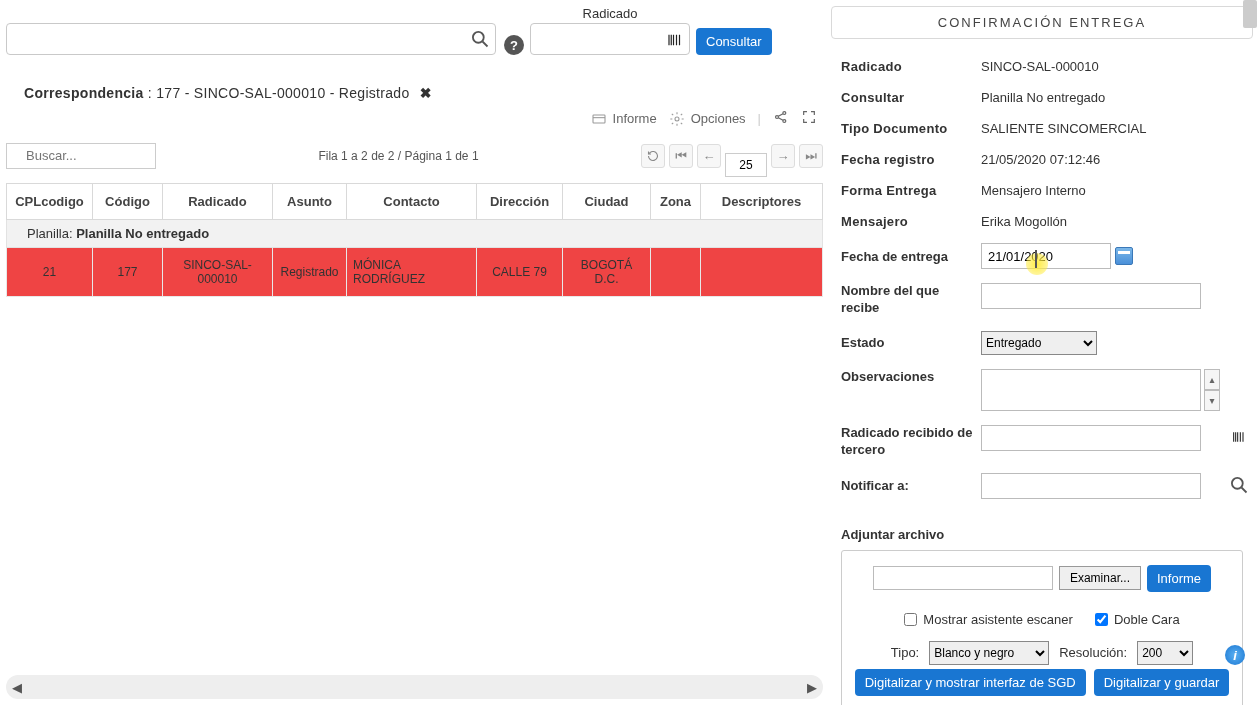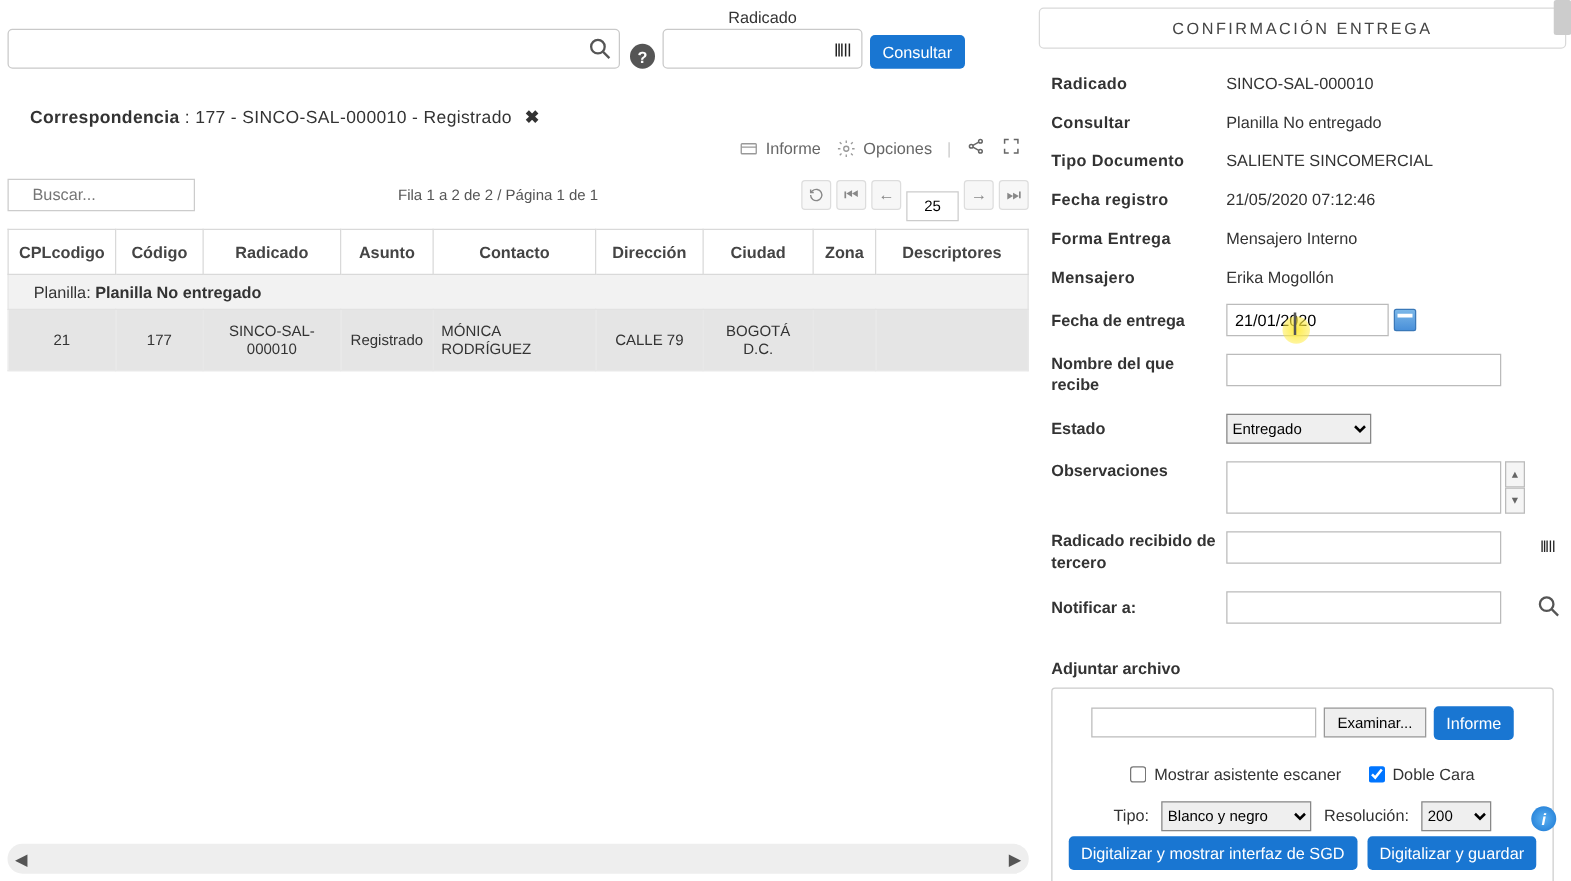--- a/index.html
+++ b/index.html
@@ -38,21 +38,21 @@
   .pageinfo { flex:1; text-align:center; color:#555; font-size:12px;}
   .pager { display:flex; align-items:center; gap:4px;}
   .pbtn{ border:1px solid #ddd; background:#f7f7f7; width:24px;height:24px; border-radius:3px; display:flex;align-items:center;justify-content:center;color:#888;cursor:pointer;}
   .pagecount{ border:1px solid #ccc; width:42px; height:24px; text-align:center; font-size:12px;margin-top:19px;}
   
   table.grid { border-collapse:collapse; width:100%; margin-top:6px;}
   table.grid th { border:1px solid #d9d9d9; background:#fff; padding:10px 6px; font-weight:700; font-size:13px; color:#444;}
   .group-row td { background:#f2f2f2; border:1px solid #e2e2e2; padding:6px 8px; font-size:13px;}
   .group-row b{font-weight:700;}
   .data-row td{ border:1px solid #e8e8e8; padding:10px 6px; font-size:12px; text-align:center; color:#333;}
-  .data-row.sel td{ background:#e5e5e5;}
+  .data-row.sel td{ background:#ef4444;}
   .hscroll { margin-top:auto; display:flex; align-items:center; height:24px; background:#eee; border-radius:12px;}
   .hscroll .arrow{width:22px;text-align:center;color:#555;}
   .hscroll .track{flex:1;height:10px;}
   
   .panel-title { border:1px solid #d9d9d9; border-radius:4px; text-align:center; padding:8px; letter-spacing:2px; font-size:13px; color:#444; margin-bottom:14px;}
   .kv { display:flex; margin:6px 0 10px 10px; font-size:13px;}
   .kv .k{ width:140px; font-weight:700; letter-spacing:0.3px;}
   .kv .v{ flex:1;}
   .frow { display:flex; align-items:center; margin:4px 0 10px 10px;}
   .frow .lbl{ width:140px; font-weight:700; font-size:13px;}

